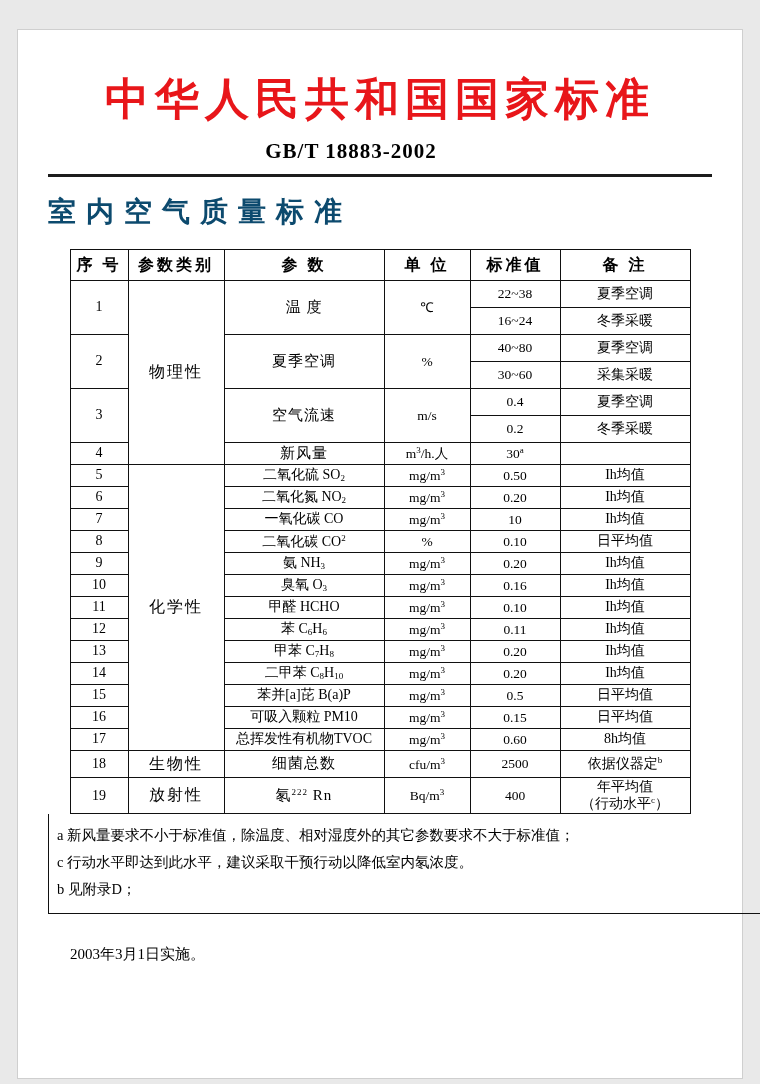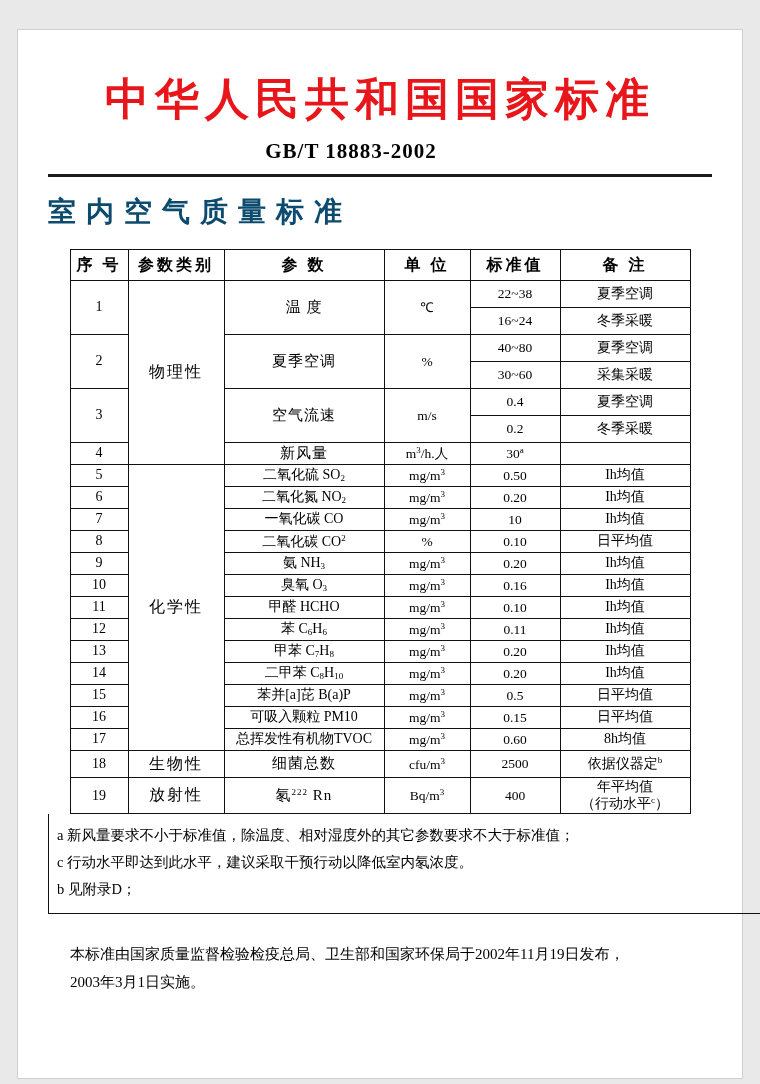--- a/index.html
+++ b/index.html
@@ -297,17 +297,16 @@
     </tbody>
   </table>
 
   <div class="notes">
     <div>a 新风量要求不小于标准值，除温度、相对湿度外的其它参数要求不大于标准值；</div>
     <div>c 行动水平即达到此水平，建议采取干预行动以降低室内氡浓度。</div>
     <div>b 见附录D；</div>
   </div>
 
   <div class="footer">
-    <div>本标准由国家质量监督检验检疫总局、卫生部和国家环保局于2002年11月19日发布，</div>
     <div>2003年3月1日实施。</div>
   </div>
 
 </div>
 
 </body></html>

